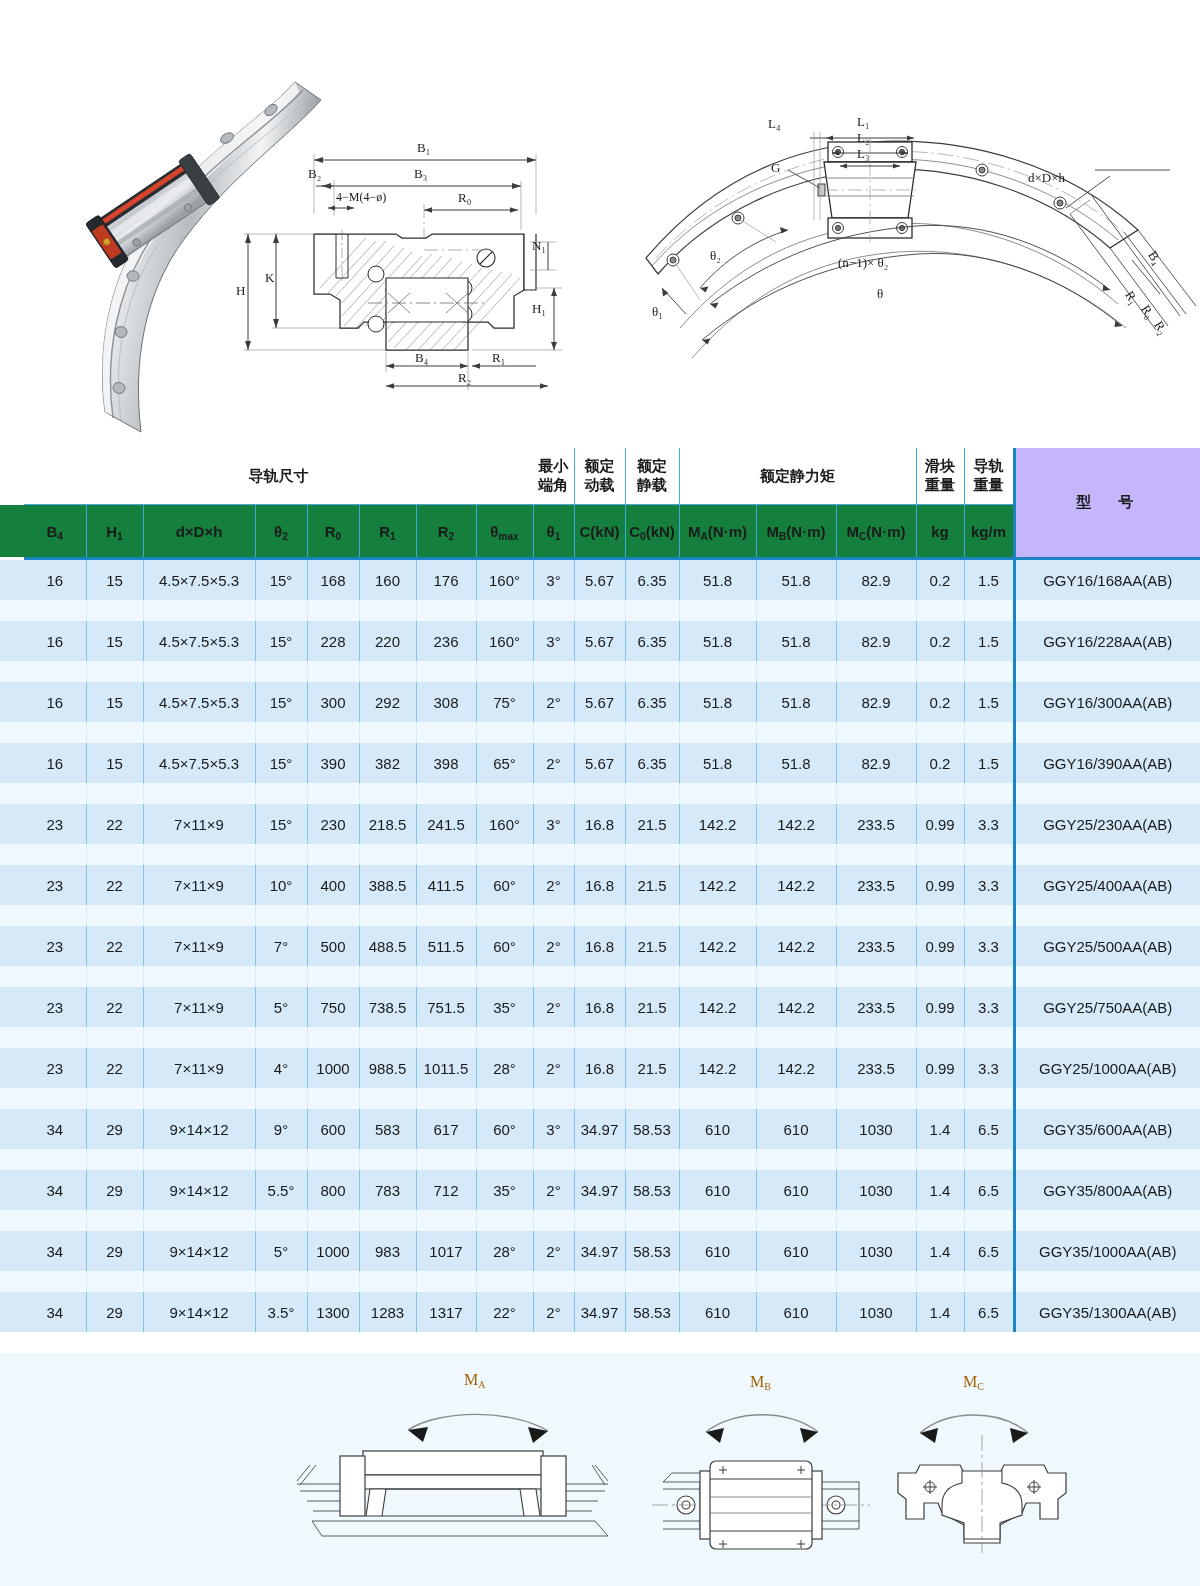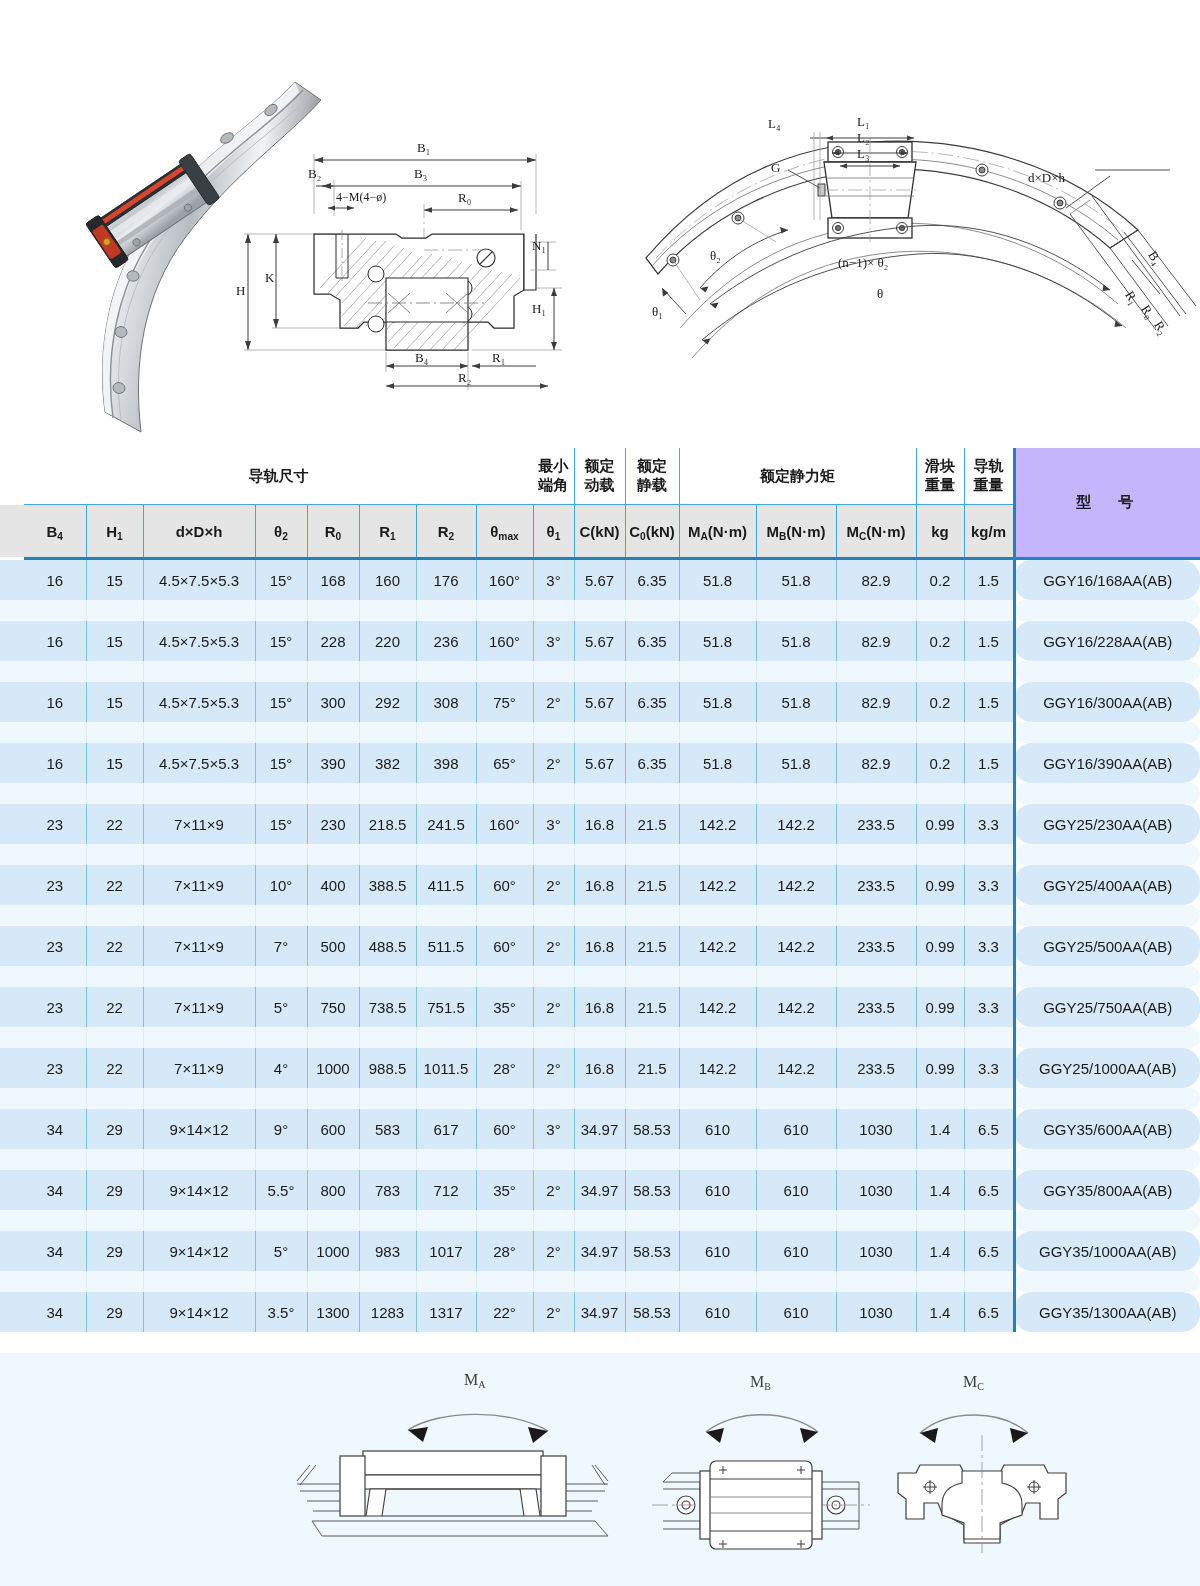--- a/index.html
+++ b/index.html
@@ -45,21 +45,21 @@
   }
   
   .hgroup{
     background:#ffffff;
     font-size:15.5px;
     height:56px;
     border-bottom:1.4px solid #3fa9dd;
     line-height:1.25;
   }
   .hsub{
-    background:#e5e5e5;
+    background:#15803d;
     height:52px;
     font-size:15px;
     border-right:1.4px solid #3fa9dd;
   }
   .hsub.first{border-left:none;}
   .hgroup.sep{border-right:1.4px solid #3fa9dd;}
   .hgroup.nobot{border-bottom:none;}
   .modelhead{
     background:#c4b5fd;
     border-left:3.4px solid #1b84c2;
@@ -75,34 +75,33 @@
     border-right:1.2px solid #7fc3e8;
   }
   tr.spacer td{
     height:21px;
     background:#eff8fd;
     border-right:1.2px solid #d9ecf8;
   }
   tr.datarow td.modelcell,tr.spacer td.modelcell{
     border-right:none;
     border-left:3.4px solid #1b84c2;
-    border-radius:18px;
   }
   tr.datarow td.lastnum{border-right:none;}
   tr.datarow td.firstcol,tr.spacer td.firstcol{border-left:none;}
 
   
   .bottomband{
     position:absolute;left:0;top:1353px;width:1200px;height:233px;
     background:#eff8fd;
   }
   .mlabel{
     position:absolute;
     font-family:"Liberation Serif","DejaVu Serif",serif;
-    font-size:16px;color:#404040;
+    font-size:16px;color:#a16207;
   }
   .mlabel sub{font-size:10px;}
   sub{vertical-align:baseline;font-size:0.68em;position:relative;top:3px;}
 </style>
 </head>
 <body>
 
 <div class="page">
 
   <div class="drawings">

